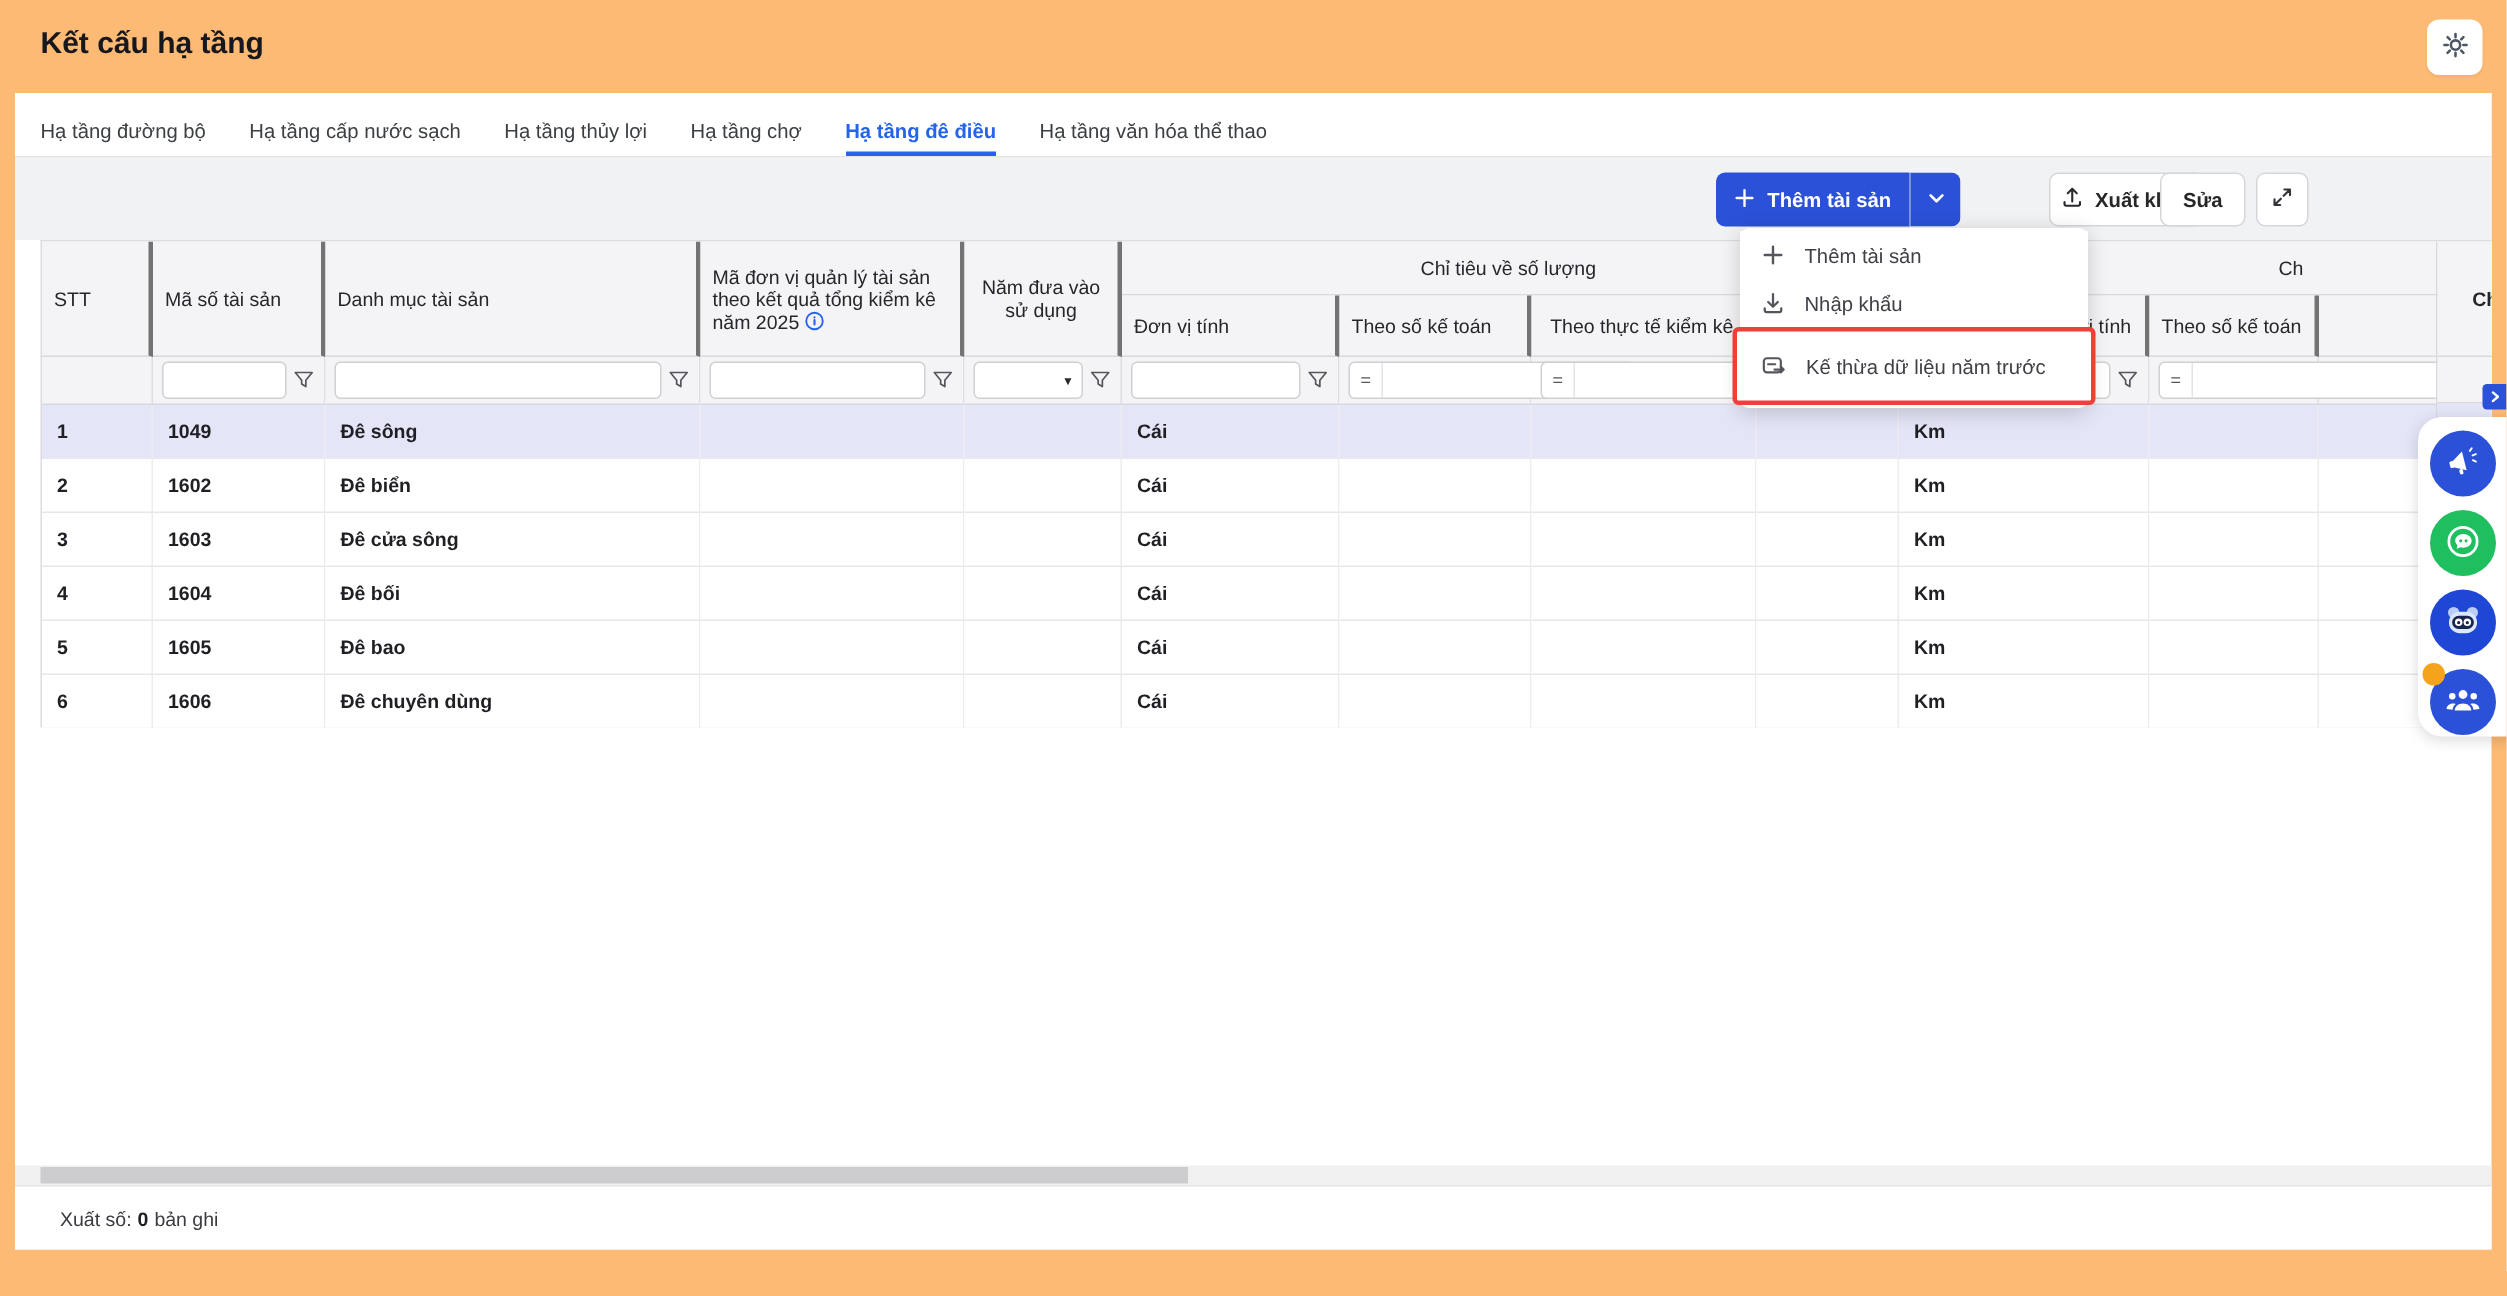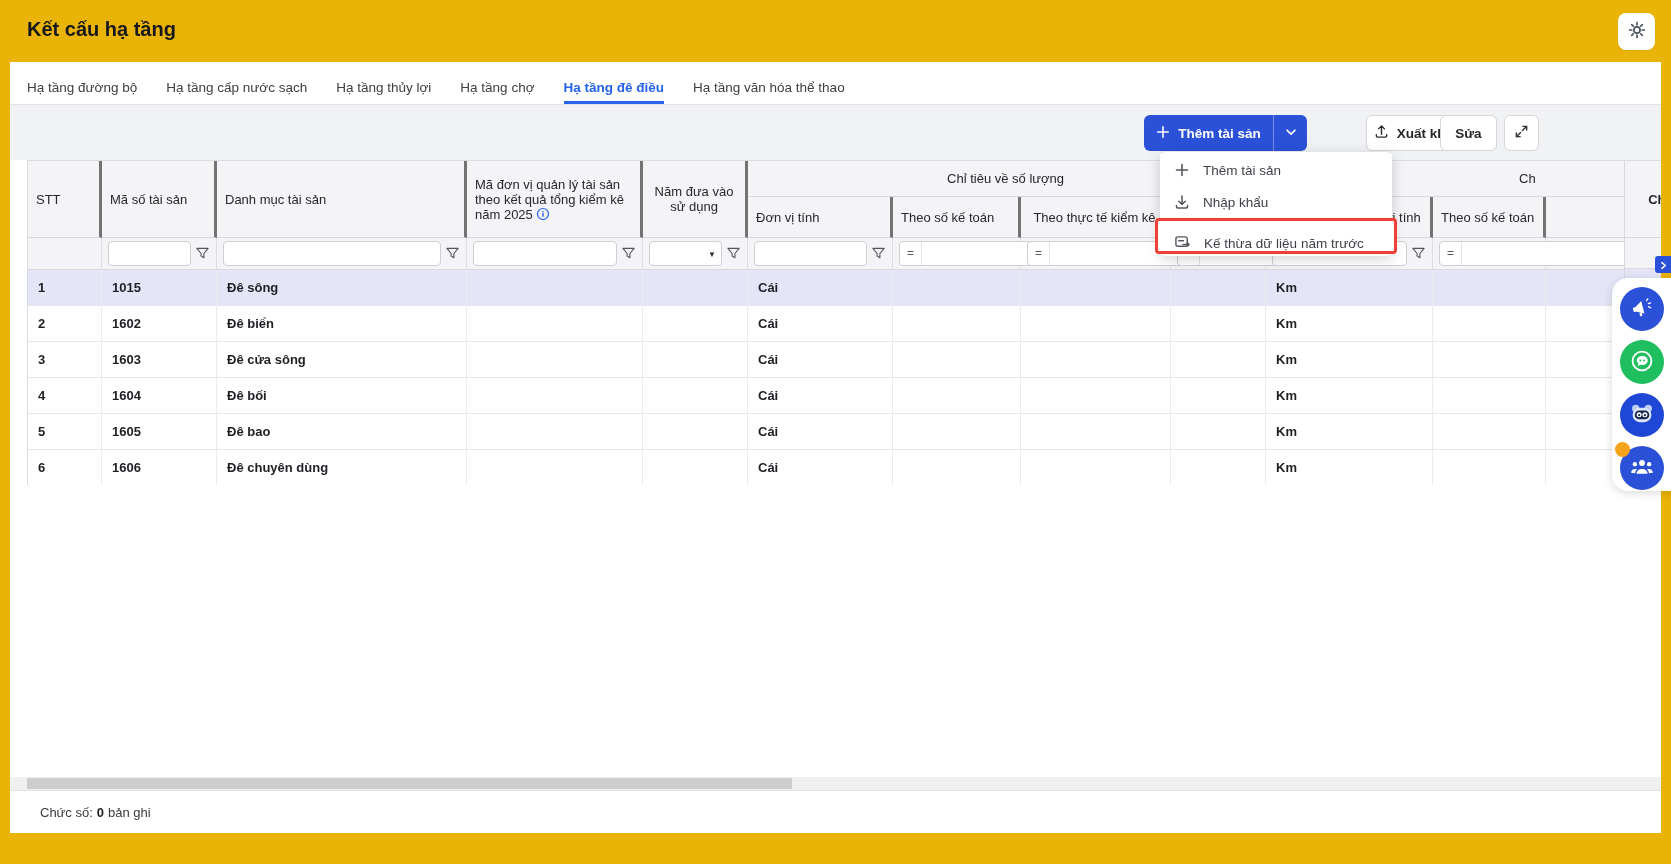--- a/index.html
+++ b/index.html
@@ -1,17 +1,17 @@
 <!DOCTYPE html>
 <html><head>
 <meta charset="utf-8">
 <style>
   * { box-sizing: border-box; margin: 0; padding: 0; }
   body { font-family: "Liberation Sans", "DejaVu Sans", sans-serif; background:#e7e9ec; }
-  .page { position:relative; width:1671px; height:864px; overflow:hidden; background:#eab308; }
+  .page { position:relative; width:1671px; height:864px; overflow:hidden; background:#fdba74; }
 
   
   .titlebar { position:absolute; left:0; top:0; width:100%; height:62px; }
   .page-title { position:absolute; left:27px; top:18px; font-size:20px; font-weight:bold; color:#16181d; }
   .gear-btn { position:absolute; left:1618px; top:13px; width:37px; height:37px; background:#fff; border:none;
               border-radius:8px; display:flex; align-items:center; justify-content:center; cursor:pointer;
               box-shadow:0 1px 2px rgba(0,0,0,.06); }
 
   
   .card { position:absolute; left:10px; top:62px; width:1651px; height:771px; background:#fff; }
@@ -83,21 +83,21 @@
   .statusbar { position:absolute; left:0; top:728px; width:1651px; height:43px; border-top:1px solid #e3e3e6;
                background:#fff; display:flex; align-items:center; padding-left:30px; font-size:13px; color:#3a3a40; }
   .statusbar b { margin:0 4px; color:#202024; }
 
   
   .dropdown { position:absolute; left:1160px; top:152px; width:232px; background:#fff; border-radius:6px;
               box-shadow:0 3px 14px rgba(0,0,0,.18); padding:2px 0; z-index:50; }
   .menu-item { height:32px; display:flex; align-items:center; gap:13px; padding:0 14px; font-size:13.5px;
                color:#3f3f46; cursor:pointer; background:#fff; }
   .menu-item .mi-icon { display:flex; align-items:center; color:#55555e; }
-  .menu-item.highlighted { border:3px solid #ee4037; border-radius:4px; margin:0 -5px; padding:0 16px; height:36px;align-items:flex-end; }
+  .menu-item.highlighted { border:3px solid #ee4037; border-radius:4px; margin:0 -5px; padding:0 16px; height:52px; }
 
   
   .float-panel { position:absolute; left:1612px; top:278px; width:70px; height:213px; background:#fff;
                  border-radius:16px 0 0 16px; box-shadow:0 2px 10px rgba(0,0,0,.15); z-index:60; }
   .float-btn { position:absolute; left:8px; width:44px; height:44px; border-radius:50%; border:none; cursor:pointer;
                display:flex; align-items:center; justify-content:center; }
   .float-badge { position:absolute; left:-5px; top:-4px; width:15px; height:15px; border-radius:50%; background:#f5a31a; }
 
   .side-handle { position:absolute; left:1655px; top:256px; width:16px; height:17px; background:#2b51d8;
                  border-radius:3px 0 0 3px; display:flex; align-items:center; justify-content:center; cursor:pointer; z-index:55; }
@@ -298,21 +298,21 @@
                     <input style="">
                   </div>
                 </div>
               </td>
               <td></td>
             </tr>
         </thead>
         <tbody>
             <tr class="selected">
               <td>1</td>
-              <td>1015</td>
+              <td>1049</td>
               <td>Đê sông</td>
               <td></td>
               <td></td>
               <td>Cái</td>
               <td></td>
               <td></td>
               <td></td>
               <td>Km</td>
               <td></td>
               <td></td>
@@ -402,21 +402,21 @@
             <div class="pinned-cell"></div>
           </div>
       </div>
     </div>
 
     <div class="hscroll">
       <div class="hscroll-thumb"></div>
     </div>
 
     <div class="statusbar">
-      <span>Chức số:</span>
+      <span>Xuất số:</span>
       <b>0</b>
       <span>bản ghi</span>
     </div>
   </div>
 
   <div class="dropdown">
       <div class="menu-item">
         <span class="mi-icon">
           <svg width="16" height="16" viewBox="0 0 16 16">
             <path d="M8 2.5v11M2.5 8h11" stroke="currentColor" stroke-width="1.6" fill="none" stroke-linecap="round"></path>

